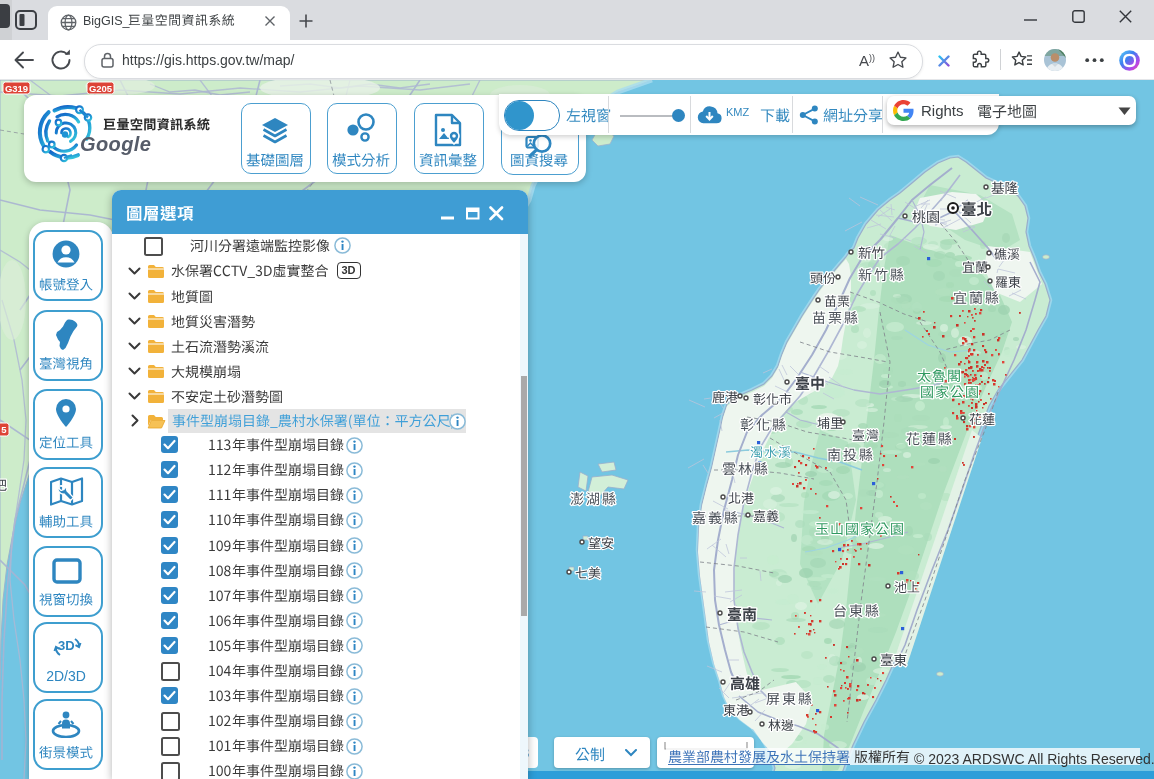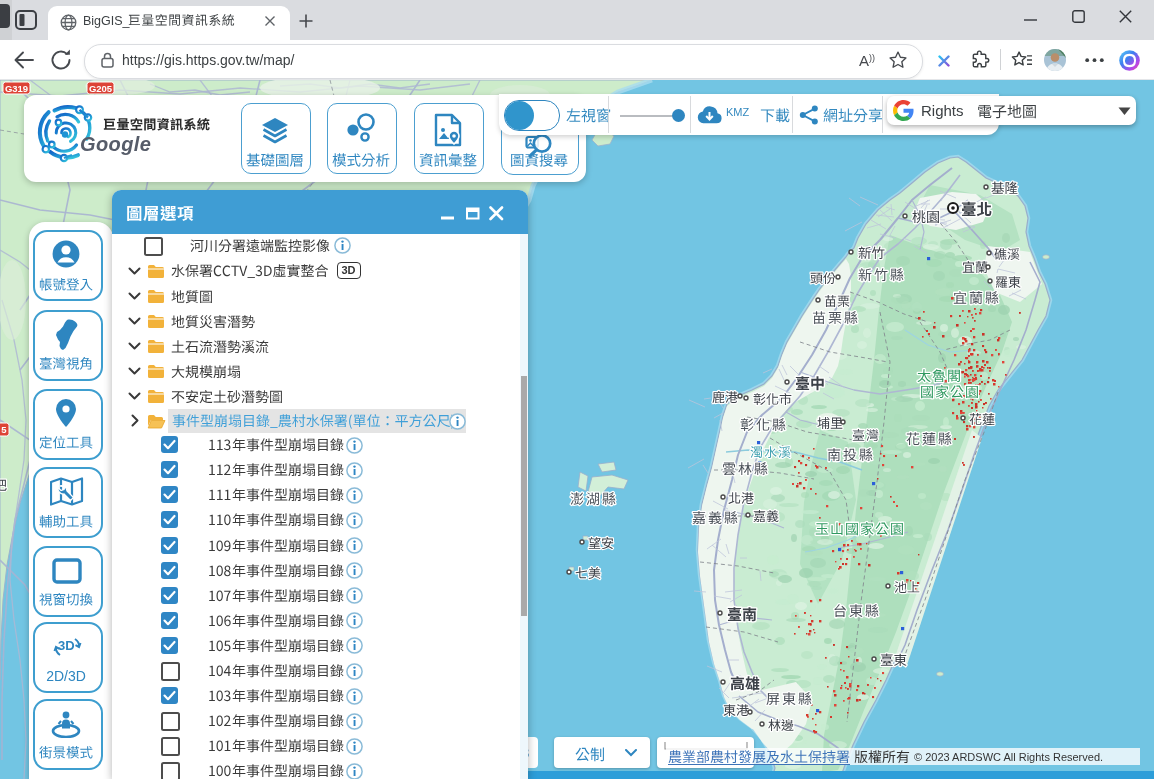--- a/index.html
+++ b/index.html
@@ -1139,21 +1139,21 @@
   </svg>
 <div class="ab" style="left:668px;top:763.5px;width:182px;height:1px;background:#3d73b8"></div>
 <svg class="vt" style="left:850.0px;top:747px" width="64" height="23">
     <g transform="translate(4,15)" fill="#333">
       <use href="#g90" x="0"></use>
       <use href="#g91" x="14"></use>
       <use href="#g92" x="28"></use>
       <use href="#g93" x="42"></use>
     </g>
   </svg>
-<div class="ab" style="left:914px;top:750.5px;font-size:11px;color:#333;white-space:nowrap">© 2023 ARDSWC All Rights Reserved.</div>
+<div class="ab" style="left:914px;top:750.5px;font-size:14px;color:#333;white-space:nowrap">© 2023 ARDSWC All Rights Reserved.</div>
 <div class="ab" style="left:526px;top:770.5px;width:628px;height:8.5px;background:#2d9ed9"></div>
 <div class="ab" style="left:24px;top:95px;width:562px;height:87px;background:#fff;border-radius:12px;box-shadow:0 2px 6px rgba(0,0,0,0.22)"></div>
 <svg class="ab" style="left:34px;top:101px" width="64" height="64" viewBox="0 0 64 64">
 <defs>
       <linearGradient id="lg1" x1="0.1" y1="0" x2="0.9" y2="1">
         <stop offset="0" stop-color="#1467c8"></stop>
         <stop offset="0.55" stop-color="#1f93d4"></stop>
         <stop offset="1" stop-color="#33c3dc"></stop>
       </linearGradient>
     </defs>

